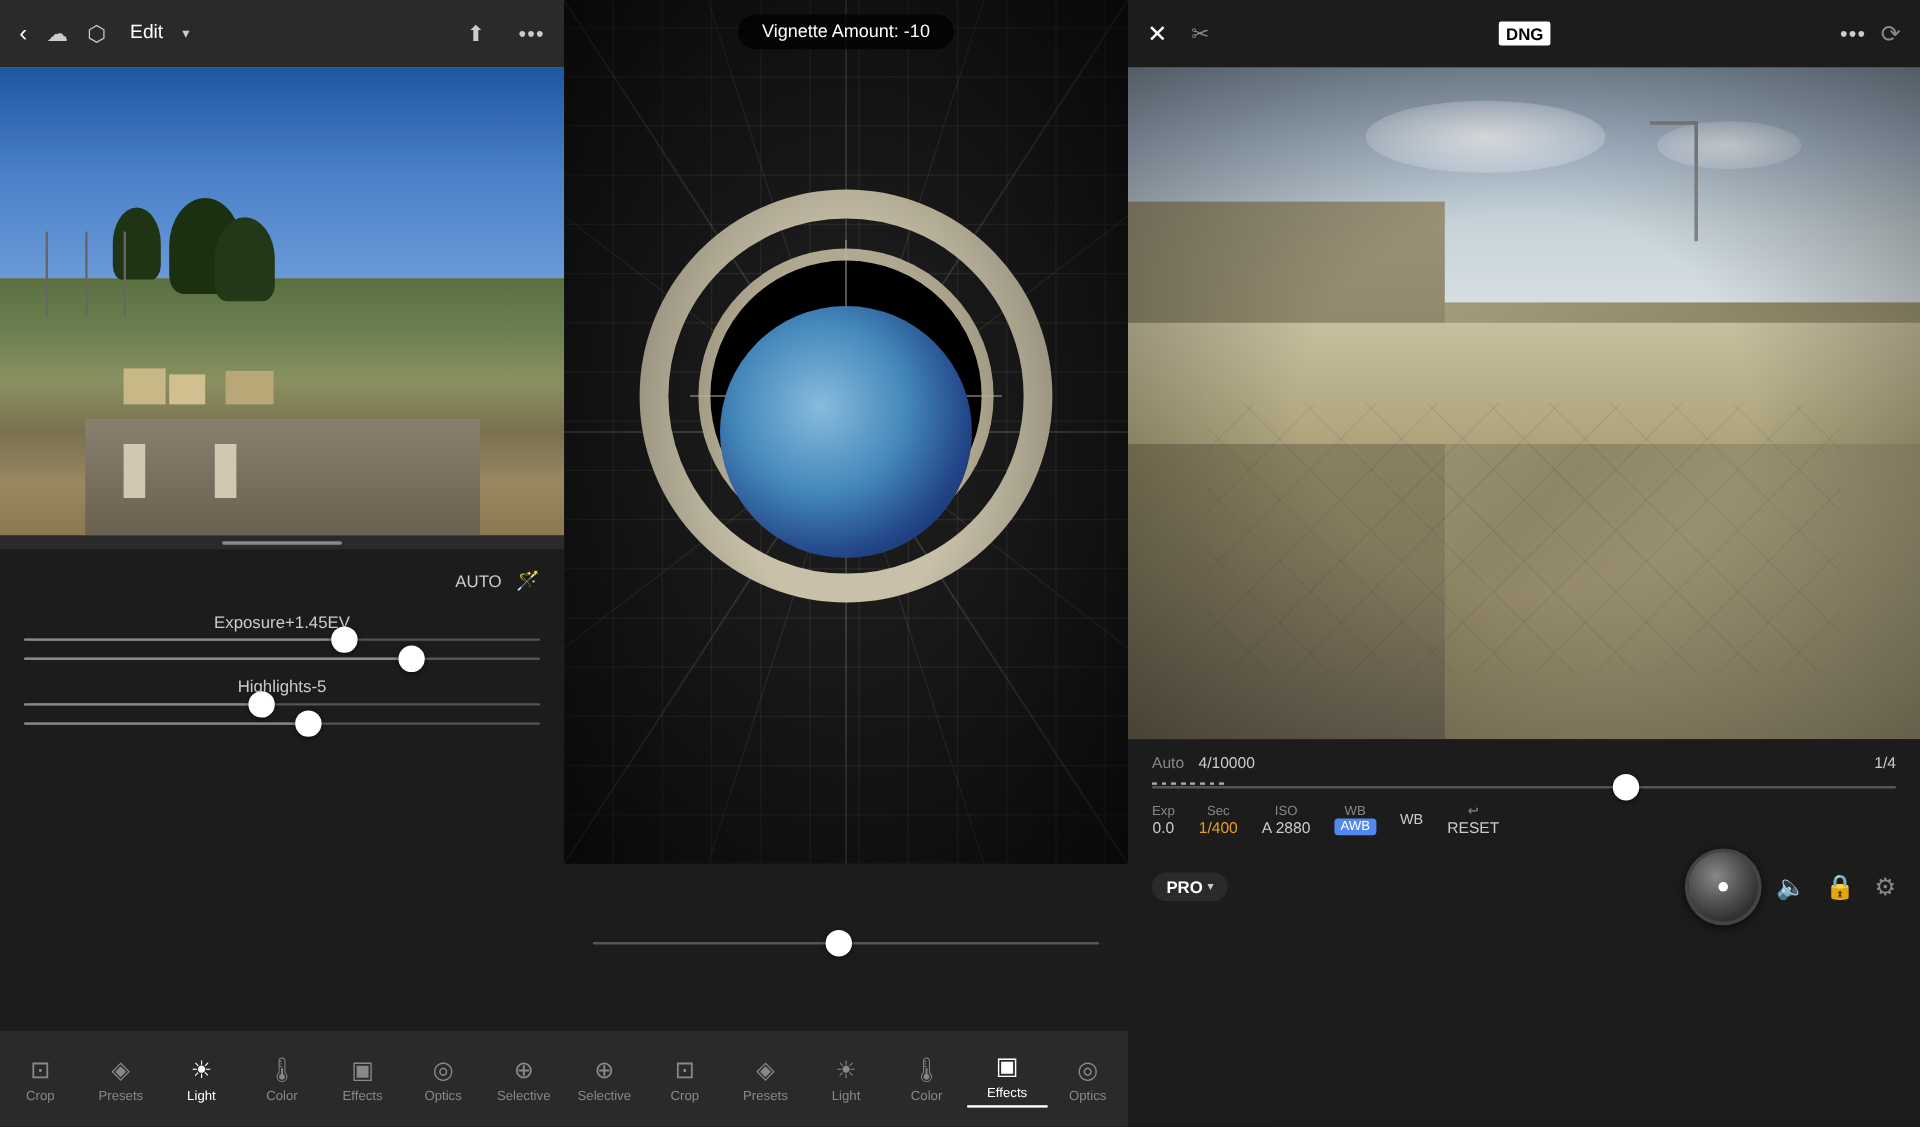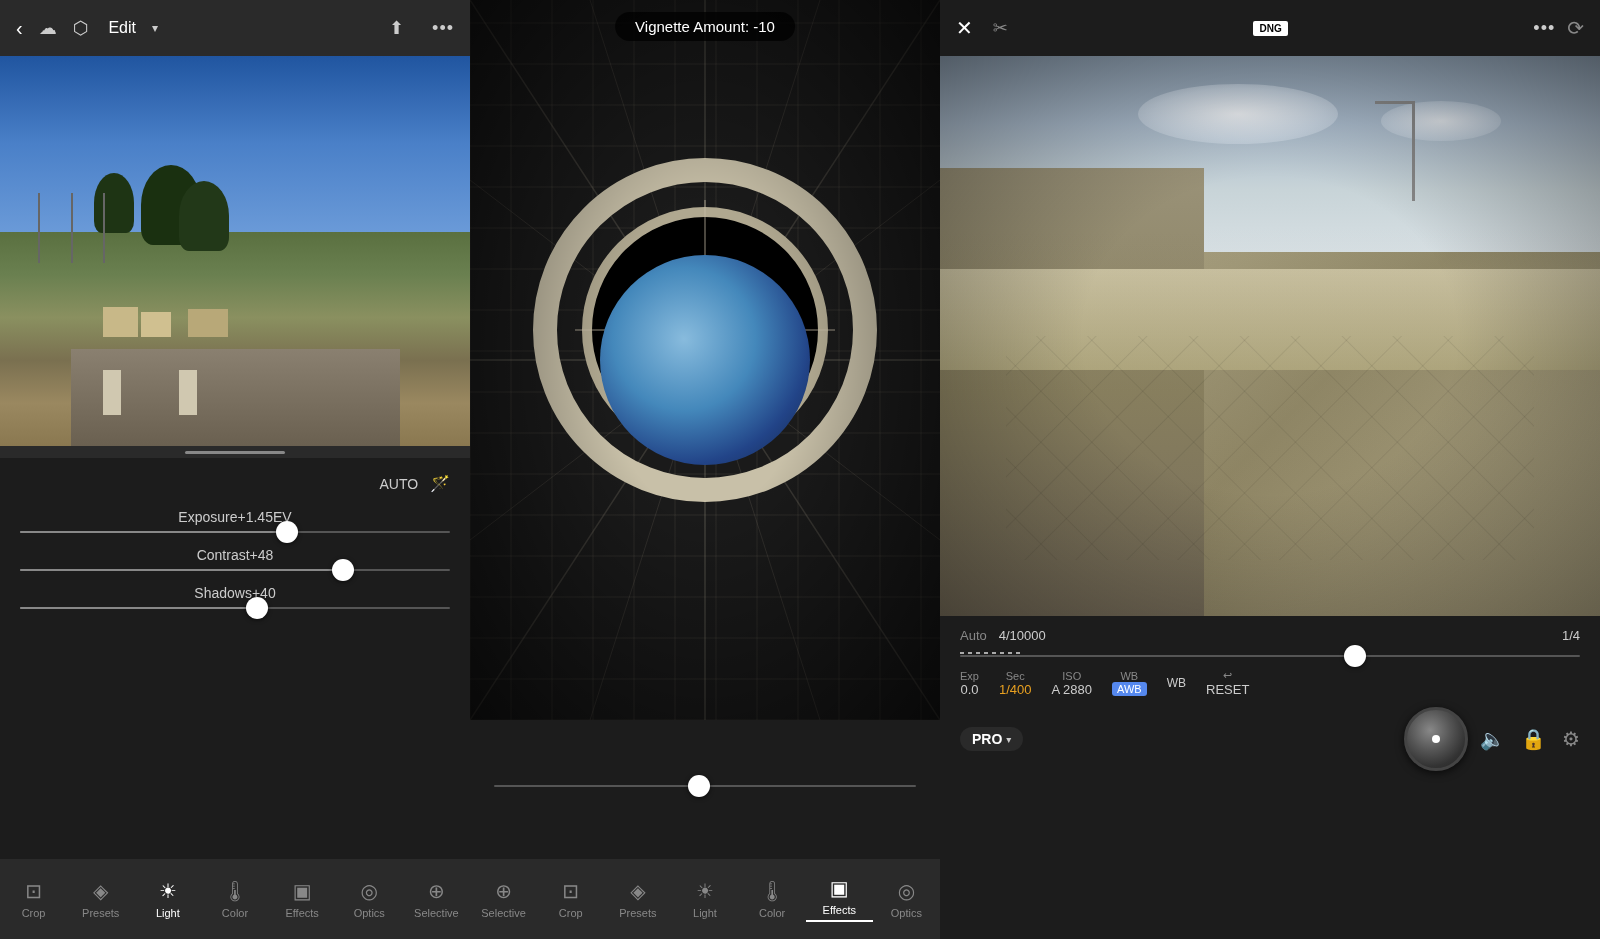--- a/index.html
+++ b/index.html
@@ -304,21 +304,21 @@
       display: flex;
       align-items: center;
       padding: 0 16px;
       justify-content: space-between;
     }
     .p3-close { color: #fff; font-size: 20px; cursor: pointer; }
     .p3-tools-icon { color: #888; font-size: 18px; }
     .p3-dng-badge {
       background: #fff;
       color: #000;
-      font-size: 10px;
+      font-size: 14px;
       font-weight: 700;
       padding: 2px 6px;
       border-radius: 2px;
     }
     .p3-header-spacer { flex: 1; }
     .p3-refresh-icon { color: #888; font-size: 20px; }
 
     .panel3-image {
       width: 660px;
       height: 560px;
@@ -566,36 +566,38 @@
         <span class="slider-label">Exposure</span>
         <span class="slider-value">+1.45EV</span>
       </div>
       <div class="slider-track">
         <div class="slider-fill" style="width:62%"></div>
         <div class="slider-thumb" style="left:62%"></div>
       </div>
     </div>
 
     <div class="slider-row">
-      <div class="slider-label-row">
-        <span class="slider-label">Contrast</span>
-        <span class="slider-value">+48</span>
-      </div>
       <div class="slider-track">
         <div class="slider-fill" style="width:75%"></div>
         <div class="slider-thumb" style="left:75%"></div>
       </div>
     </div>
 
-
     <div class="slider-row">
       <div class="slider-label-row">
-        <span class="slider-label">Shadows</span>
-        <span class="slider-value">+40</span>
-      </div>
+        <span class="slider-label">Highlights</span>
+        <span class="slider-value">-5</span>
+      </div>
+      <div class="slider-track">
+        <div class="slider-fill" style="width:46%"></div>
+        <div class="slider-thumb" style="left:46%"></div>
+      </div>
+    </div>
+
+    <div class="slider-row">
       <div class="slider-track">
         <div class="slider-fill" style="width:55%"></div>
         <div class="slider-thumb" style="left:55%"></div>
       </div>
     </div>
   </div>
 
   <div class="panel1-bottom-tabs">
     <div class="tab-item">
       <span class="tab-icon">⊡</span>

